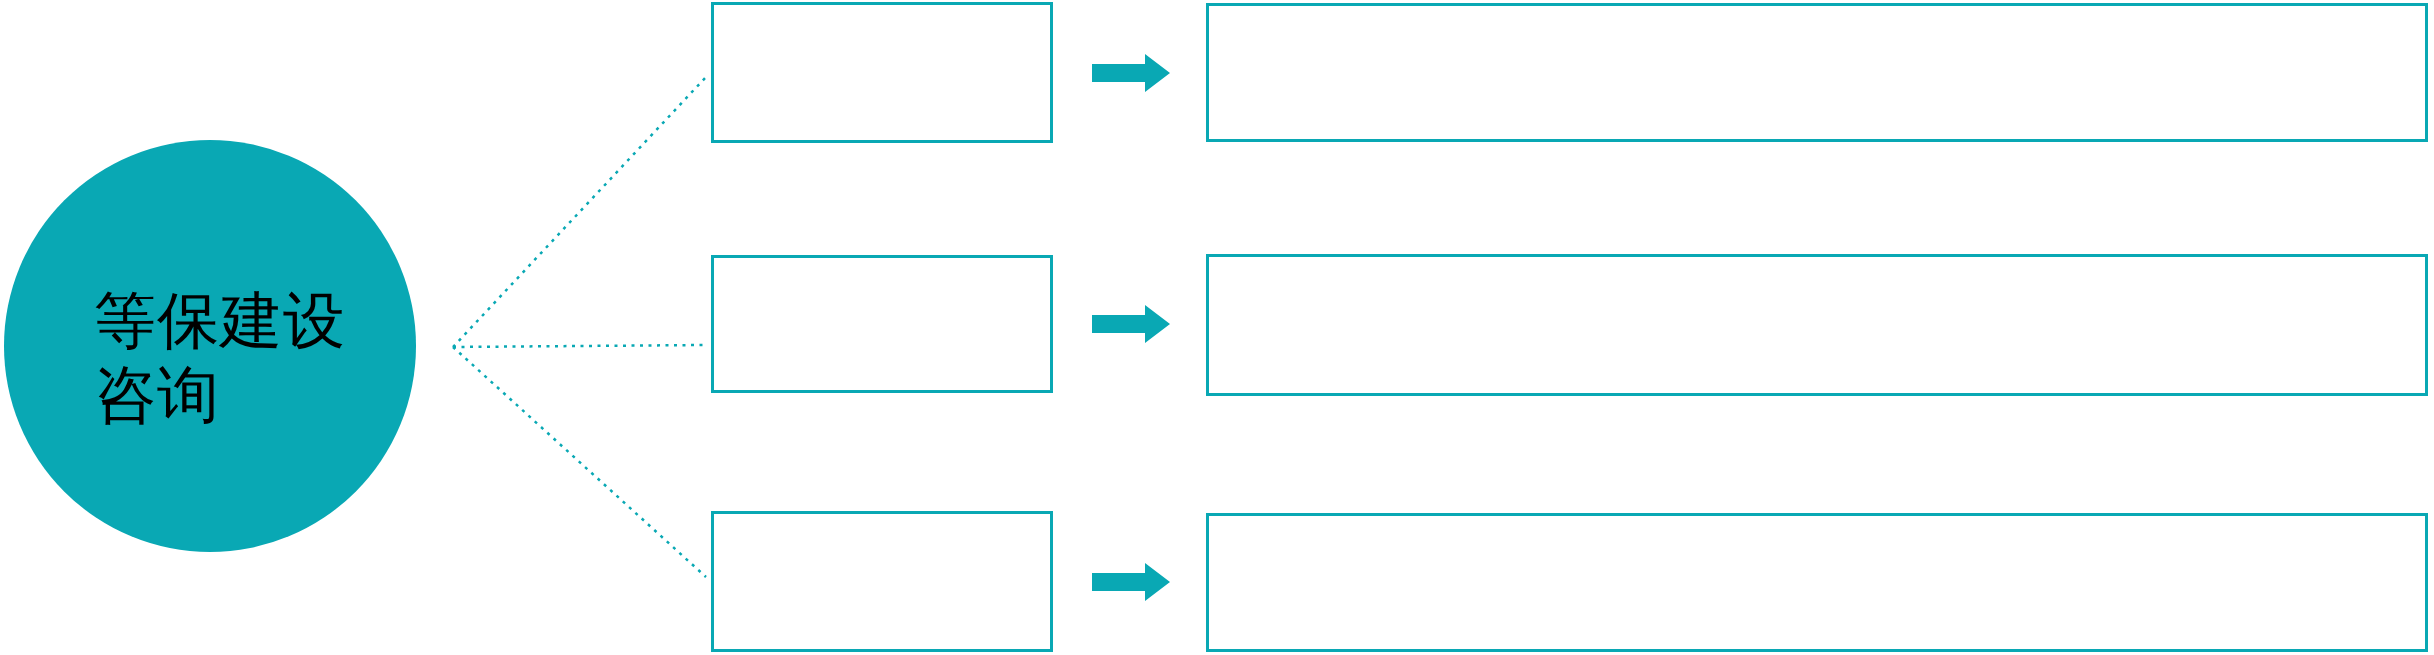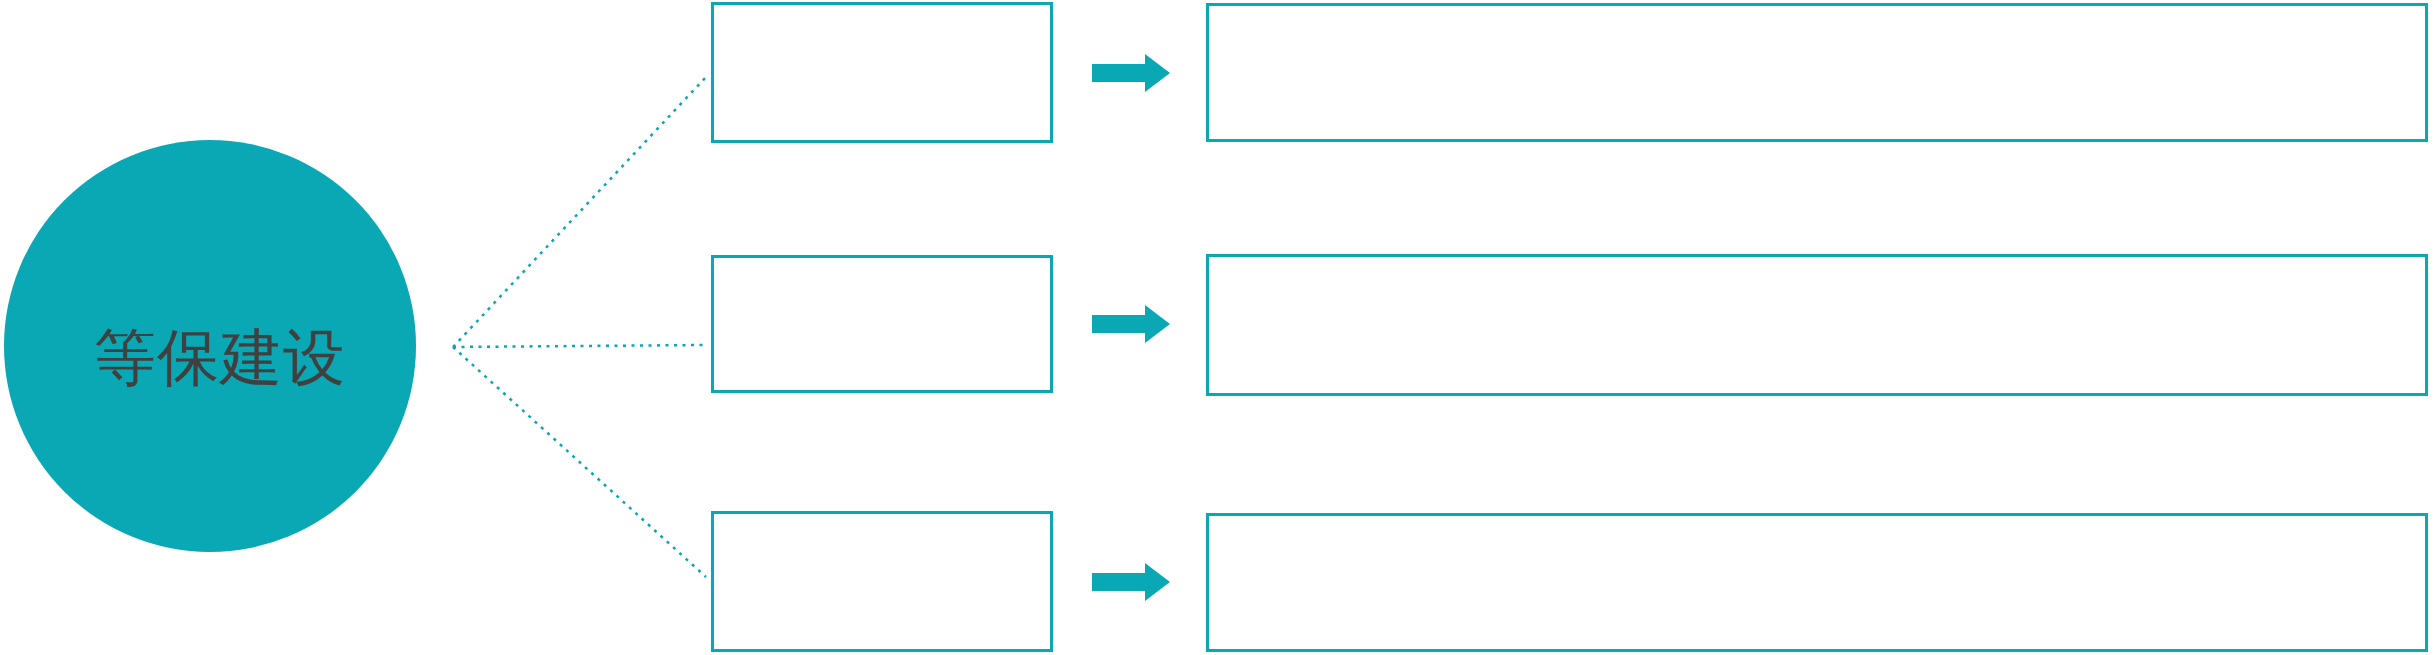--- a/index.html
+++ b/index.html
@@ -29,21 +29,21 @@
     top: 140px;
     width: 412px;
     height: 412px;
     border-radius: 50%;
     background: #09A8B4;
     display: flex;
     align-items: center;
     justify-content: center;
   }
   .hub-label {
-    color: #404040;
+    color: #000000;
     font-size: 62px;
     line-height: 74px;
     font-weight: 300;
     letter-spacing: 1px;
     text-align: left;
     transform: translateY(12px);
     margin-left: 20px;
   }
   .step-box {
     position: absolute;
@@ -84,20 +84,21 @@
 
   <svg class="connector-svg" viewBox="0 0 2434 655">
     <line x1="453" y1="347" x2="706" y2="77" stroke="#09A8B4" stroke-width="2.5" stroke-dasharray="3 5.5"></line>
     <line x1="453" y1="347" x2="706" y2="345" stroke="#09A8B4" stroke-width="2.5" stroke-dasharray="3 5.5"></line>
     <line x1="453" y1="347" x2="706" y2="577" stroke="#09A8B4" stroke-width="2.5" stroke-dasharray="3 5.5"></line>
   </svg>
 
   <div class="hub-circle">
     <div class="hub-label">
       <div>等保建设</div>
+      <div>咨询</div>
     </div>
   </div>
 
   <div class="step-box row-1"></div>
   <svg class="arrow-icon row-1" viewBox="0 0 78 38">
     <polygon points="0,10 53,10 53,0 78,19 53,38 53,28 0,28" fill="#09A8B4"></polygon>
   </svg>
   <div class="detail-box row-1"></div>
 
   <div class="step-box row-2"></div>

